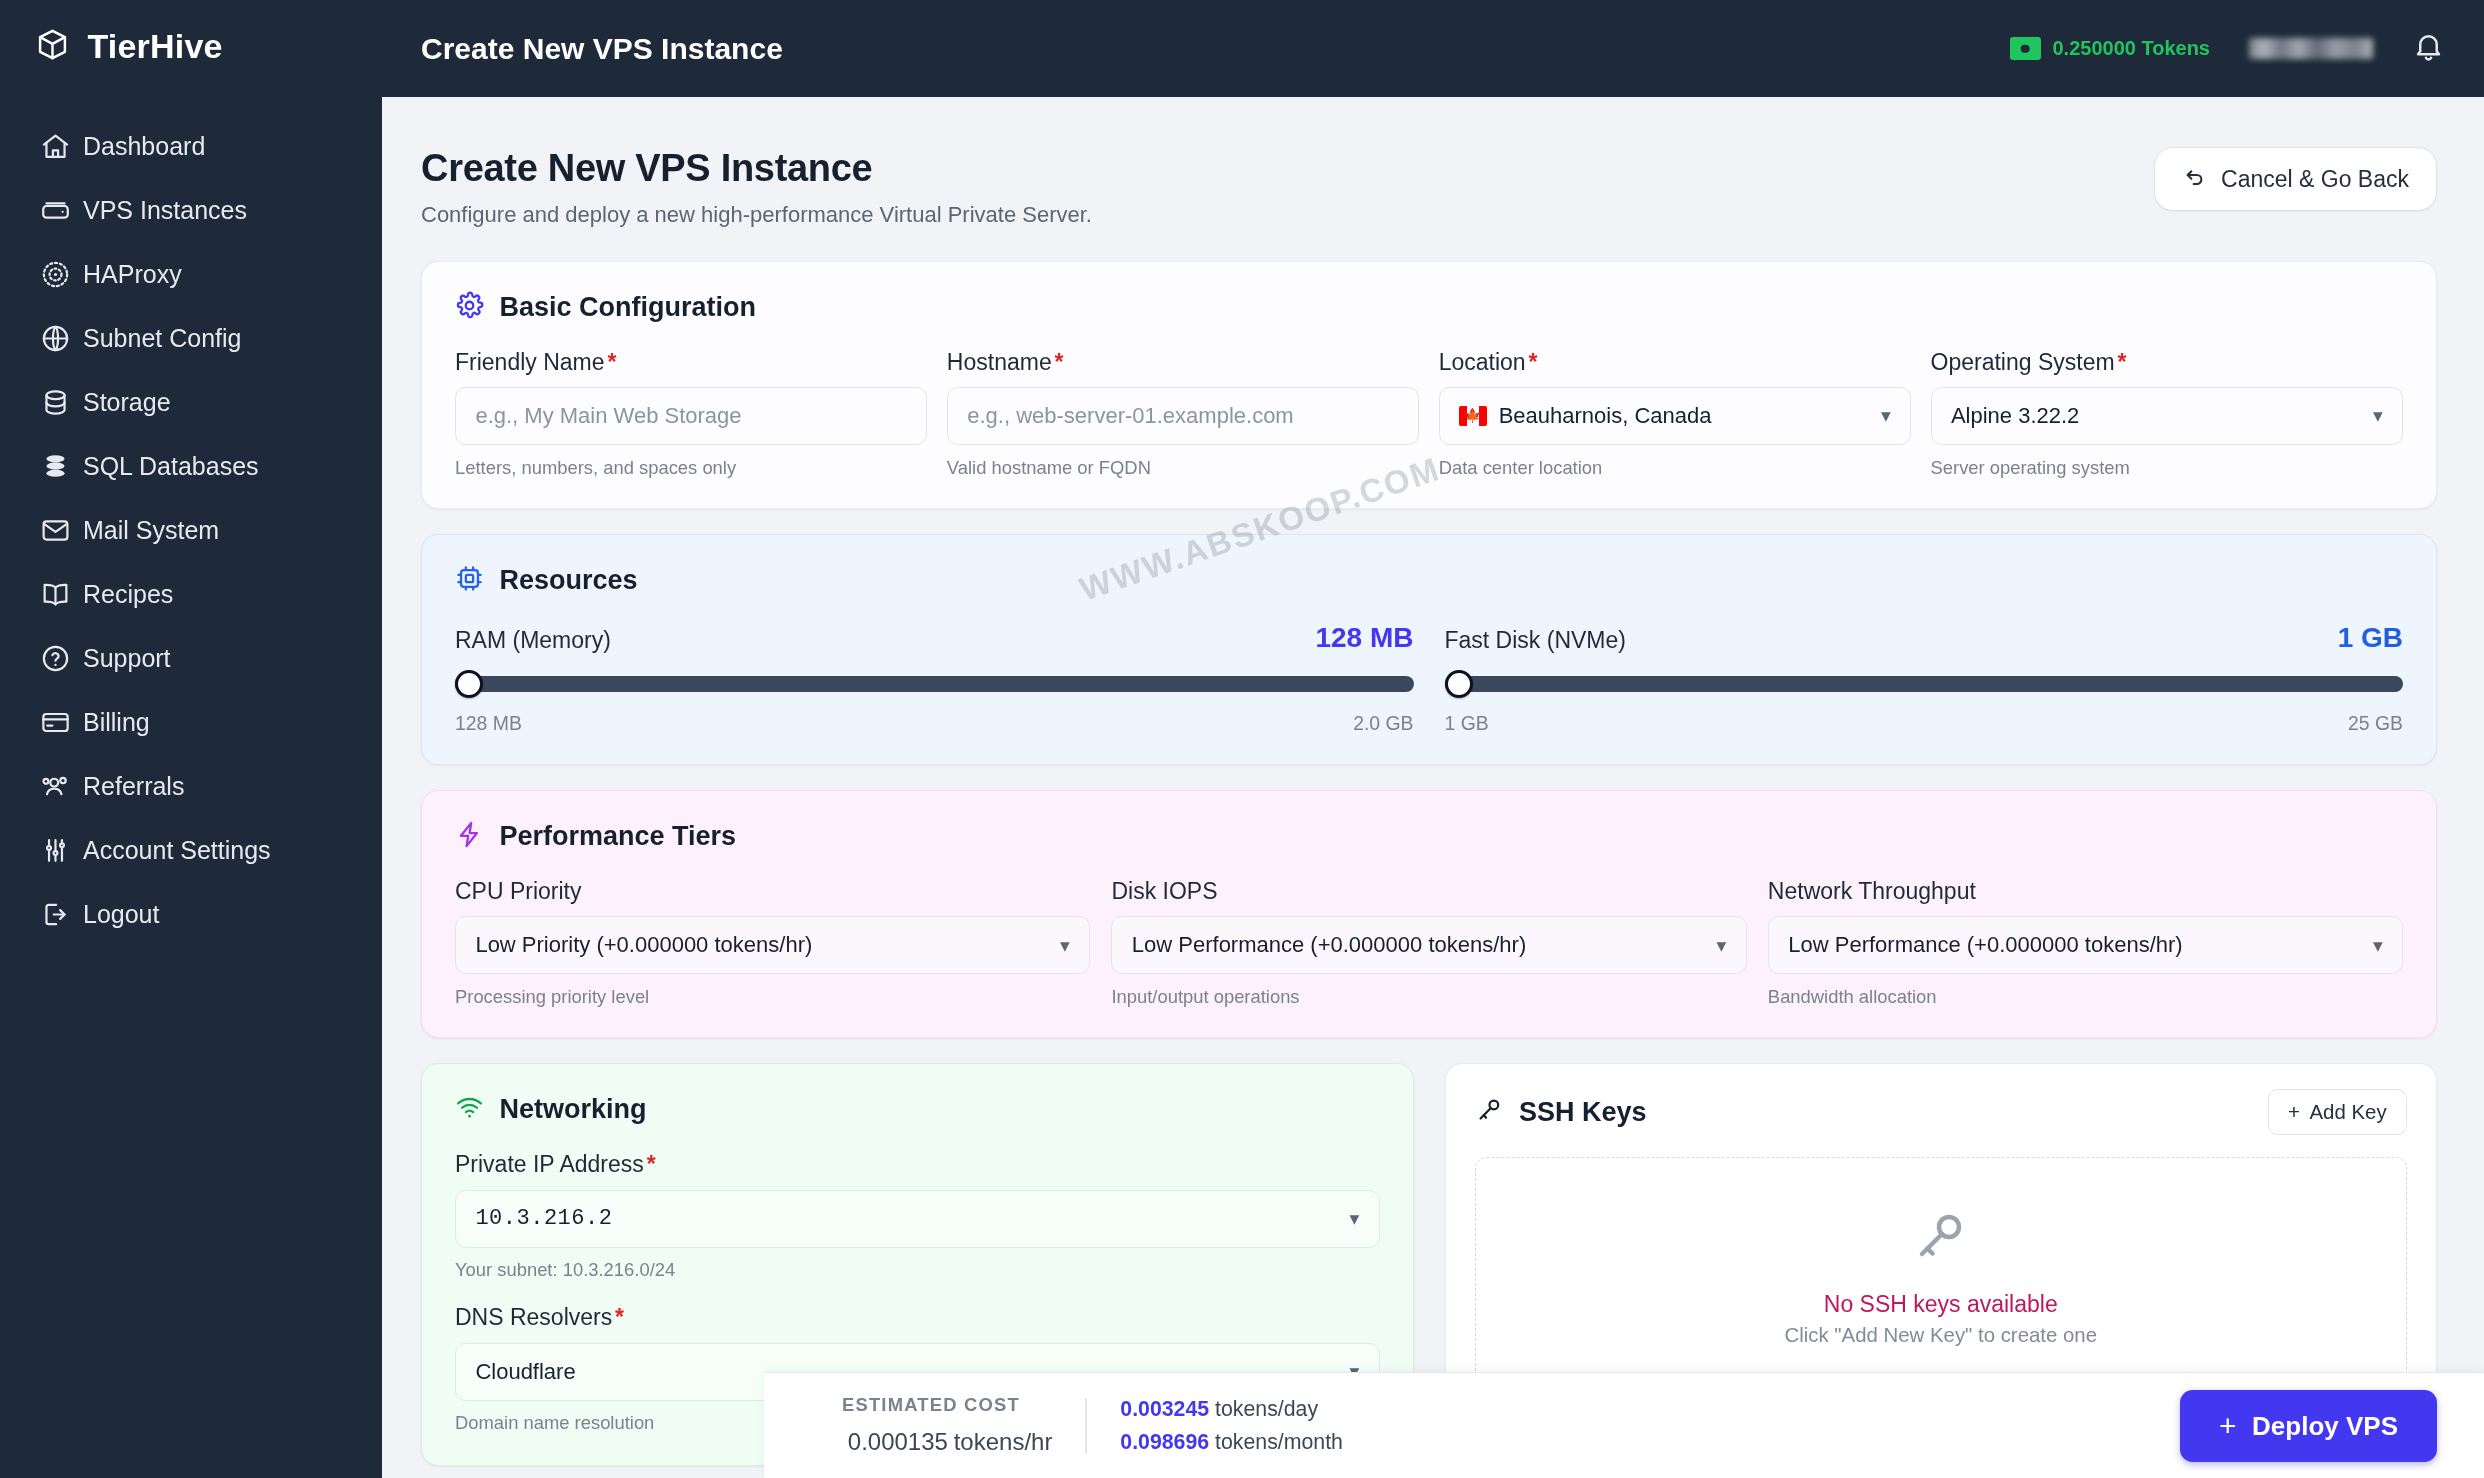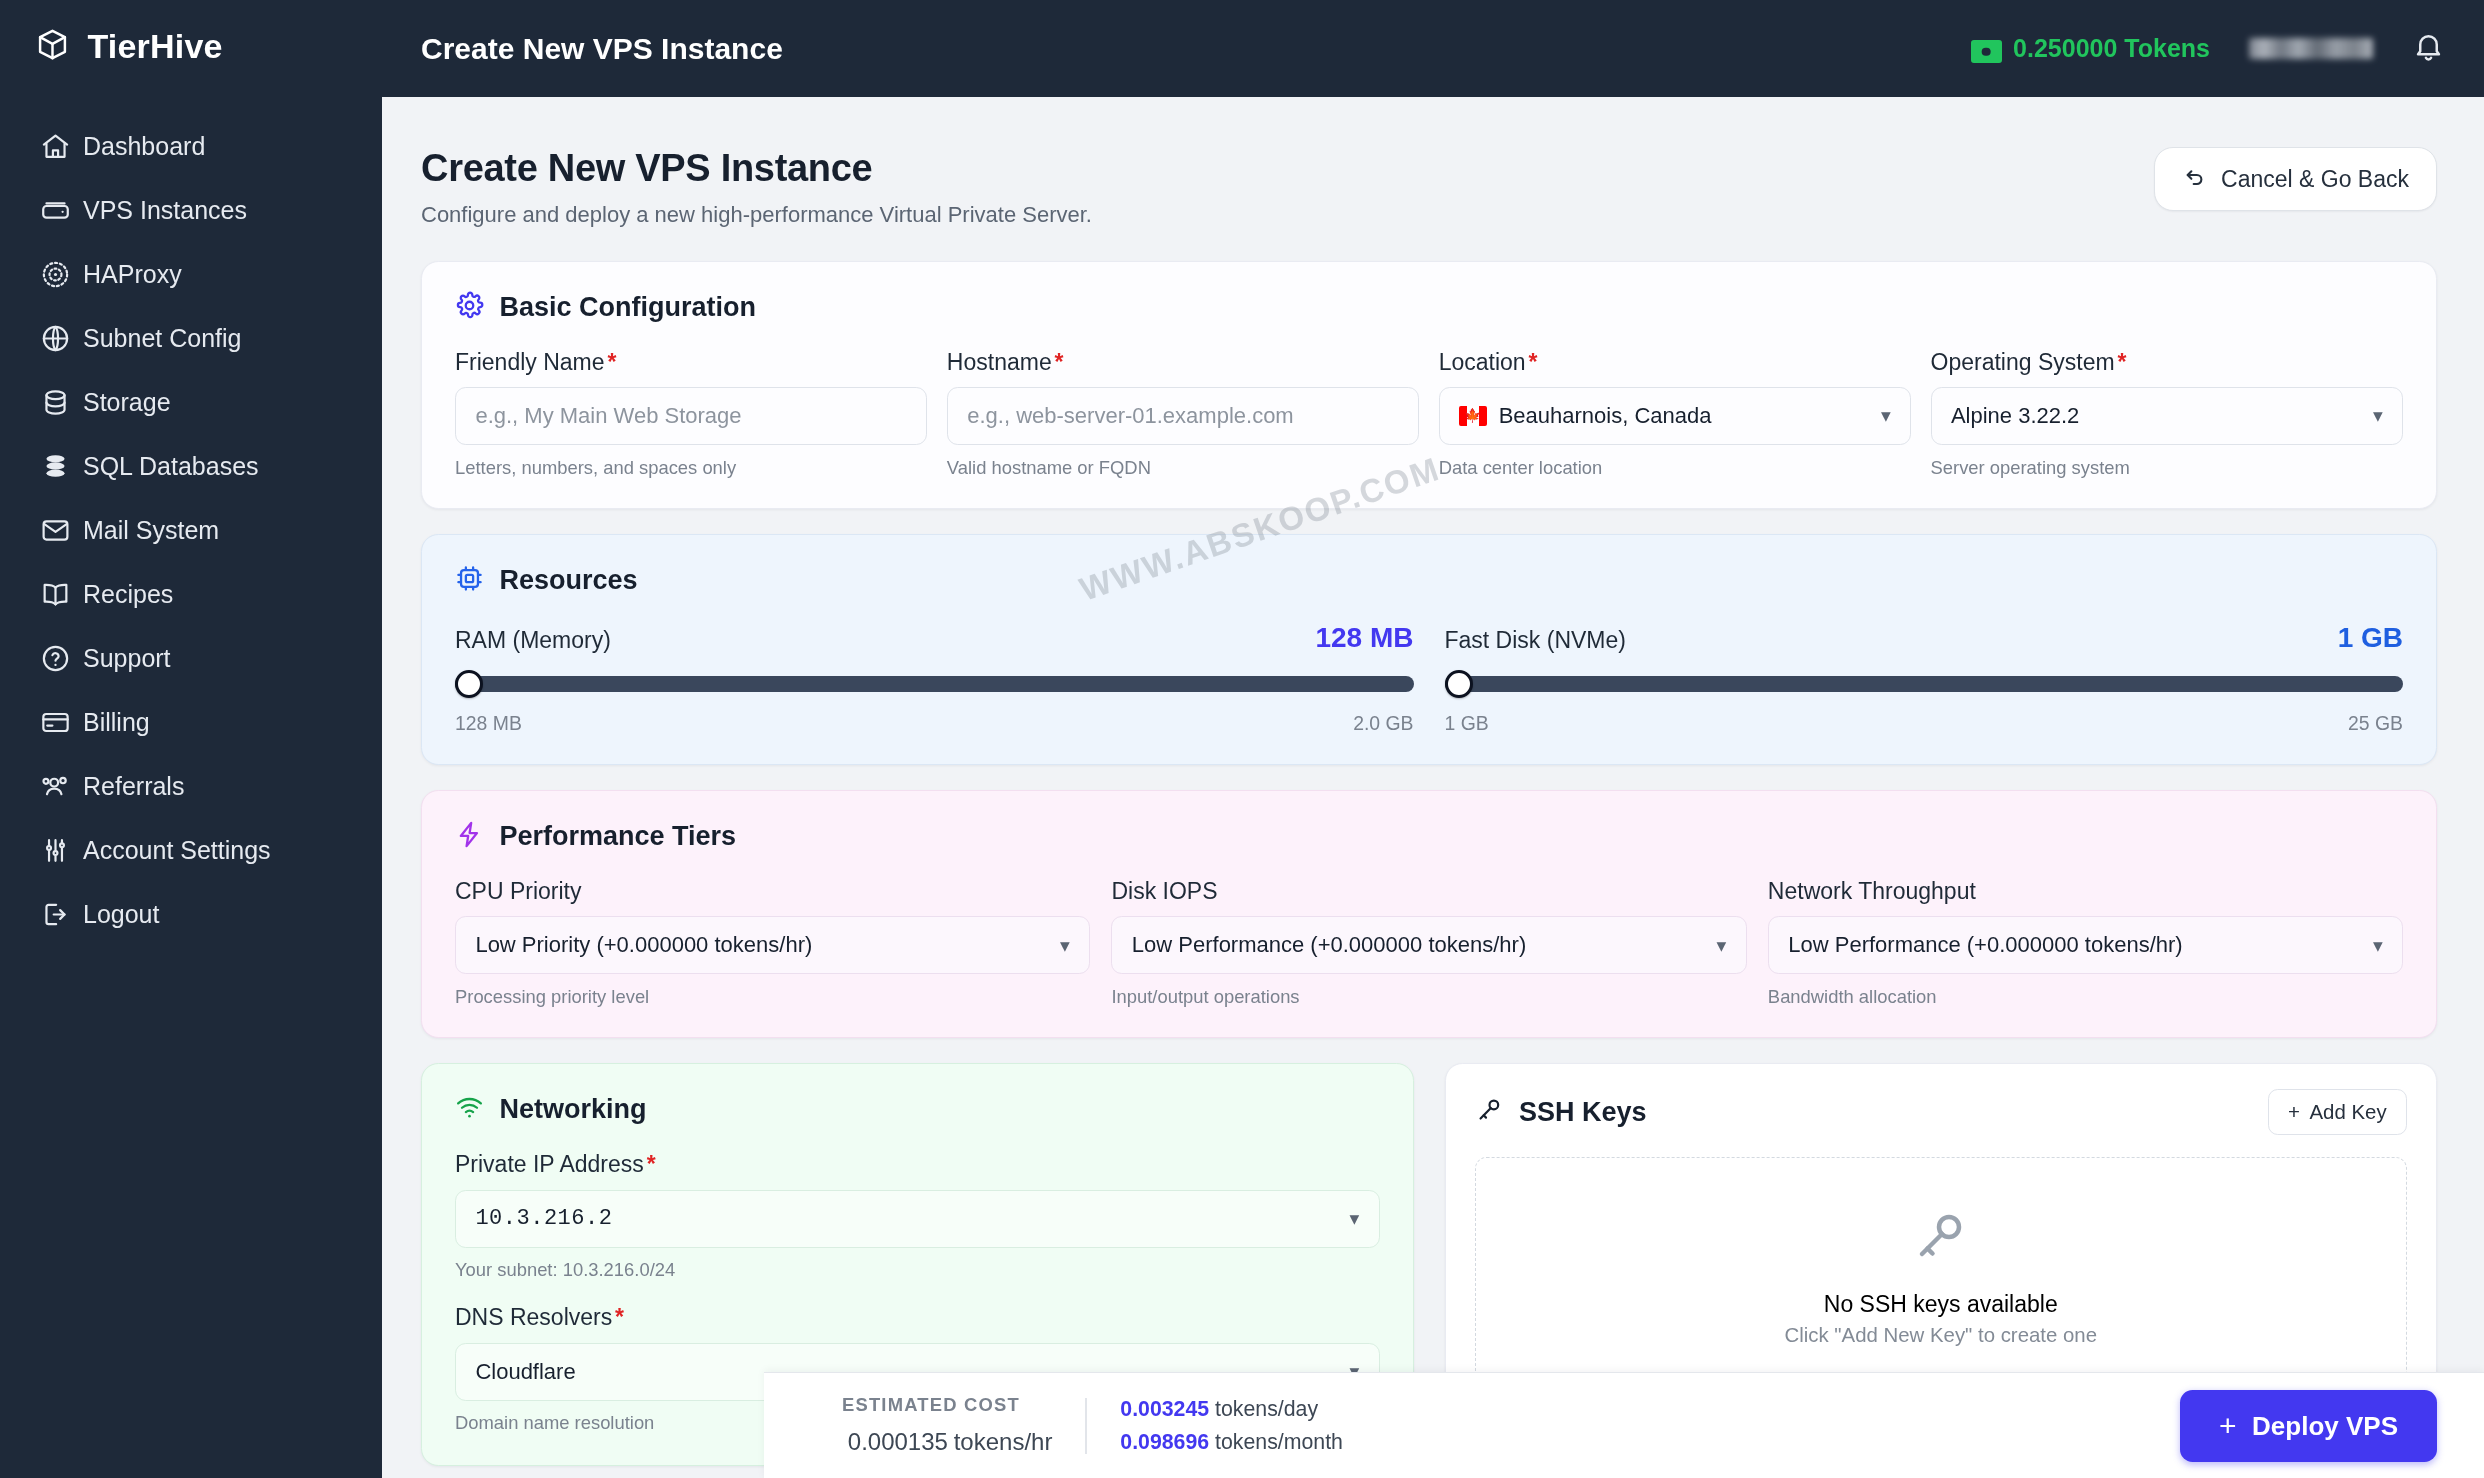--- a/index.html
+++ b/index.html
@@ -33,21 +33,21 @@
   
   .right { flex: 1 1 auto; height: 1479px; display: flex; flex-direction: column; position: relative; }
 
   .topbar {
     height: 97px; flex: 0 0 97px; background: #1e2939;
     display: flex; align-items: center; padding: 0 39px 0 39px;
     color: #fff;
   }
   .topbar-title { font-size: 30px; font-weight: 700; }
   .topbar-right { margin-left: auto; display: flex; align-items: center; gap: 39px; }
-  .tokens { display: flex; align-items: flex-end; gap: 11.6px; color: #21c55d; font-size: 25px; font-weight: 700; }
+  .tokens { display: flex; align-items: center; gap: 11.6px; color: #21c55d; font-size: 20px; font-weight: 700; }
   .money-ico { width: 31px; height: 23px; border-radius: 2.9px; background: #21c55d; position: relative; }
   .money-ico:after { content:""; position:absolute; left:50%; top:50%; transform:translate(-50%,-50%); width:8.7px; height:8.7px; border-radius:50%; background:#1e2939; }
   .user-blur {
     width: 124px; height: 21.3px;
     background: linear-gradient(90deg,#8e949e 0%,#c5cad1 12%,#7e858f 26%,#b9bfc7 40%,#6f7680 55%,#aeb4bc 70%,#8b9199 85%,#c3c8cf 100%);
     filter: blur(3.4px); border-radius: 2.9px; opacity: .85;
   }
   .bell svg { width: 33px; height: 33px; stroke: #e6eaf0; fill: none; stroke-width: 1.8; stroke-linecap: round; stroke-linejoin: round; }
 
   .scrollarea { flex: 1 1 auto; background: #f1f3f6; padding: 50px 47px 0 39px; overflow: hidden; position: relative; }
@@ -127,21 +127,21 @@
     margin-left: auto; display: flex; align-items: center; gap: 9.7px;
     border: 1.5px solid #dfe3ea; background: #fff; border-radius: 9.7px;
     padding: 10.7px 19.4px; font-size: 20.4px; color: #26303d; cursor: pointer; font-weight: 500;
   }
   .ssh-empty {
     border: 1.9px dashed #d3d9e0; border-radius: 11.6px;
     height: 241px; display: flex; flex-direction: column;
     align-items: center; justify-content: center; gap: 5.8px; background: #fff;
   }
   .ssh-empty svg { width: 60px; height: 60px; stroke: #9aa3ae; fill: none; stroke-width: 1.8; stroke-linecap: round; stroke-linejoin: round; margin-bottom: 13.6px; }
-  .ssh-t1 { font-size: 23px; color: #000000; }
+  .ssh-t1 { font-size: 23px; color: #be185d; }
   .ssh-t2 { font-size: 20.4px; color: #838b96; }
   .ssh-foot { font-size: 19.4px; color: #7a828e; margin-top: 19.4px; }
 
   
   .footer {
     position: absolute; left: 382px; right: 0; bottom: 0; height: 107px;
     background: #ffffff; border-top: 1.5px solid #e4e7ec;
     display: flex; align-items: center; padding: 0 47px 0 78px;
     box-shadow: 0 -1.9px 7.8px rgba(16,24,40,.05);
   }

